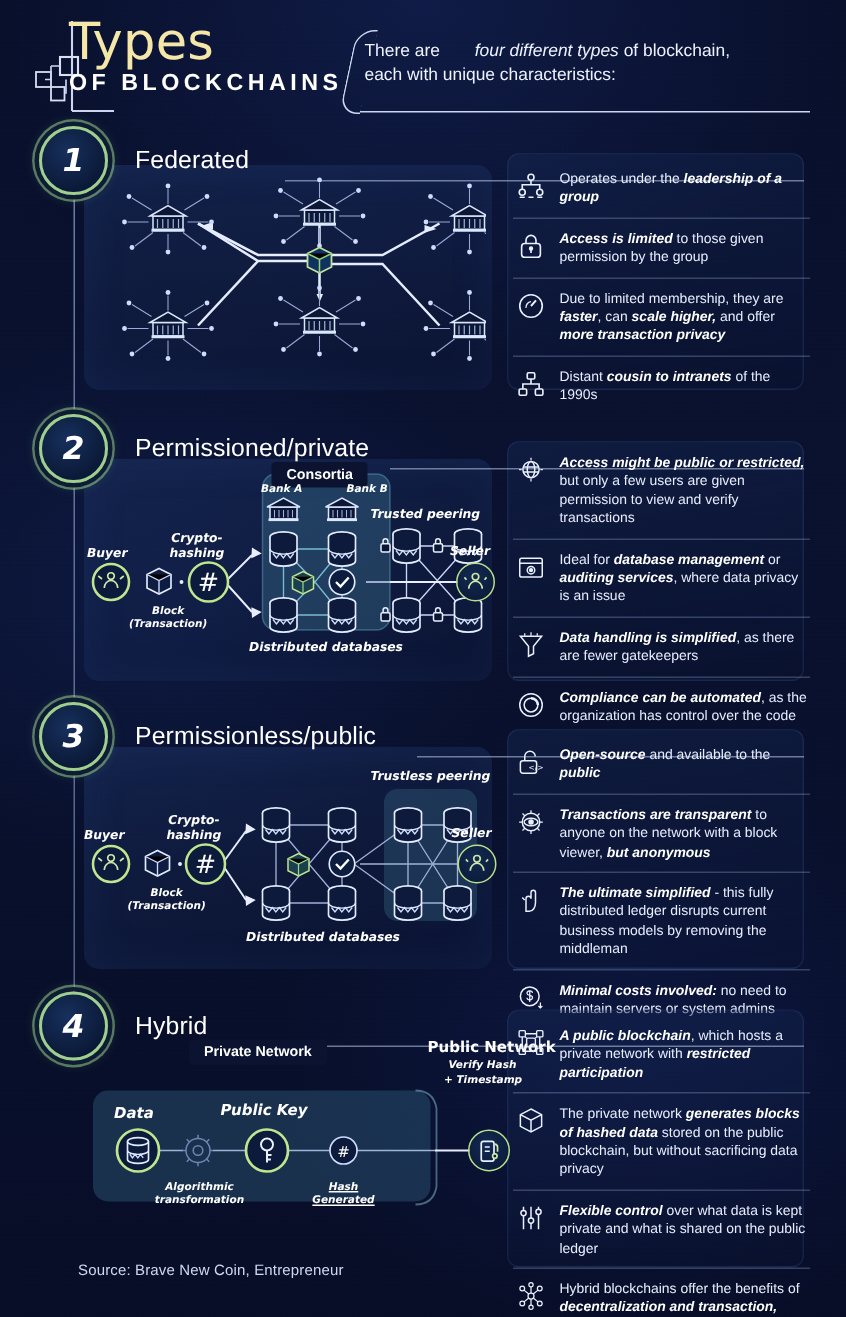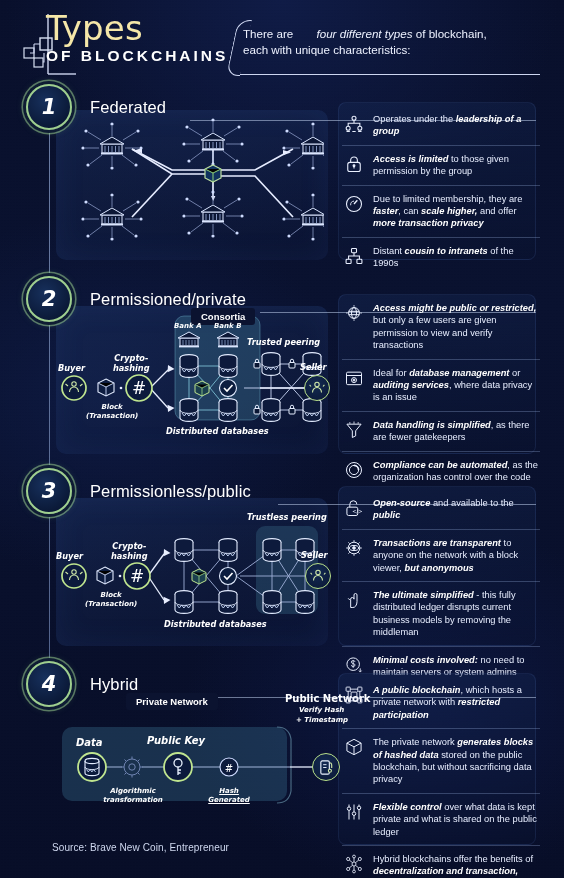--- a/index.html
+++ b/index.html
@@ -438,23 +438,23 @@
       </svg>
 
       <div class="node-circle" style="left:246px;top:61px;width:26px;height:26px;">
         <svg width="16" height="16" viewBox="0 0 16 16" fill="none" stroke="#cfe8a8" stroke-width="1.1">
           <circle cx="8" cy="4.5" r="2.2"></circle>
             <path d="M3.5 12.5 a4.5 5 0 0 1 9 0"></path>
           <path d="M2 6.5 l-1.4 -1.6 M14 6.5 l1.4 -1.6"></path>
         </svg>
       </div>
 
-      <div class="chip" style="left:133px;top:-6px;">Consortia</div>
+      <div class="chip" style="left:123px;top:-6px;">Consortia</div>
       <div class="dlabel xs" style="left:116px;top:8px;">Bank A</div>
-      <div class="dlabel xs" style="left:156px;top:8px;font-style:italic;">Bank B</div>
+      <div class="dlabel xs" style="left:173px;top:8px;font-style:italic;">Bank B</div>
       <div class="dlabel sm" style="left:189px;top:23px;">Trusted peering</div>
       <div class="dlabel sm" style="left:0px;top:49px;">Buyer</div>
       <div class="dlabel sm" style="left:242px;top:48px;">Seller</div>
       <div class="dlabel sm" style="left:55px;top:39px;line-height:10px;text-align:center;">
         <span>Crypto-</span><br>
         <span>hashing</span>
       </div>
       <div class="dlabel xs" style="left:28px;top:89px;line-height:9px;text-align:center;">
         <span>Block</span><br>
         <span>(Transaction)</span>

